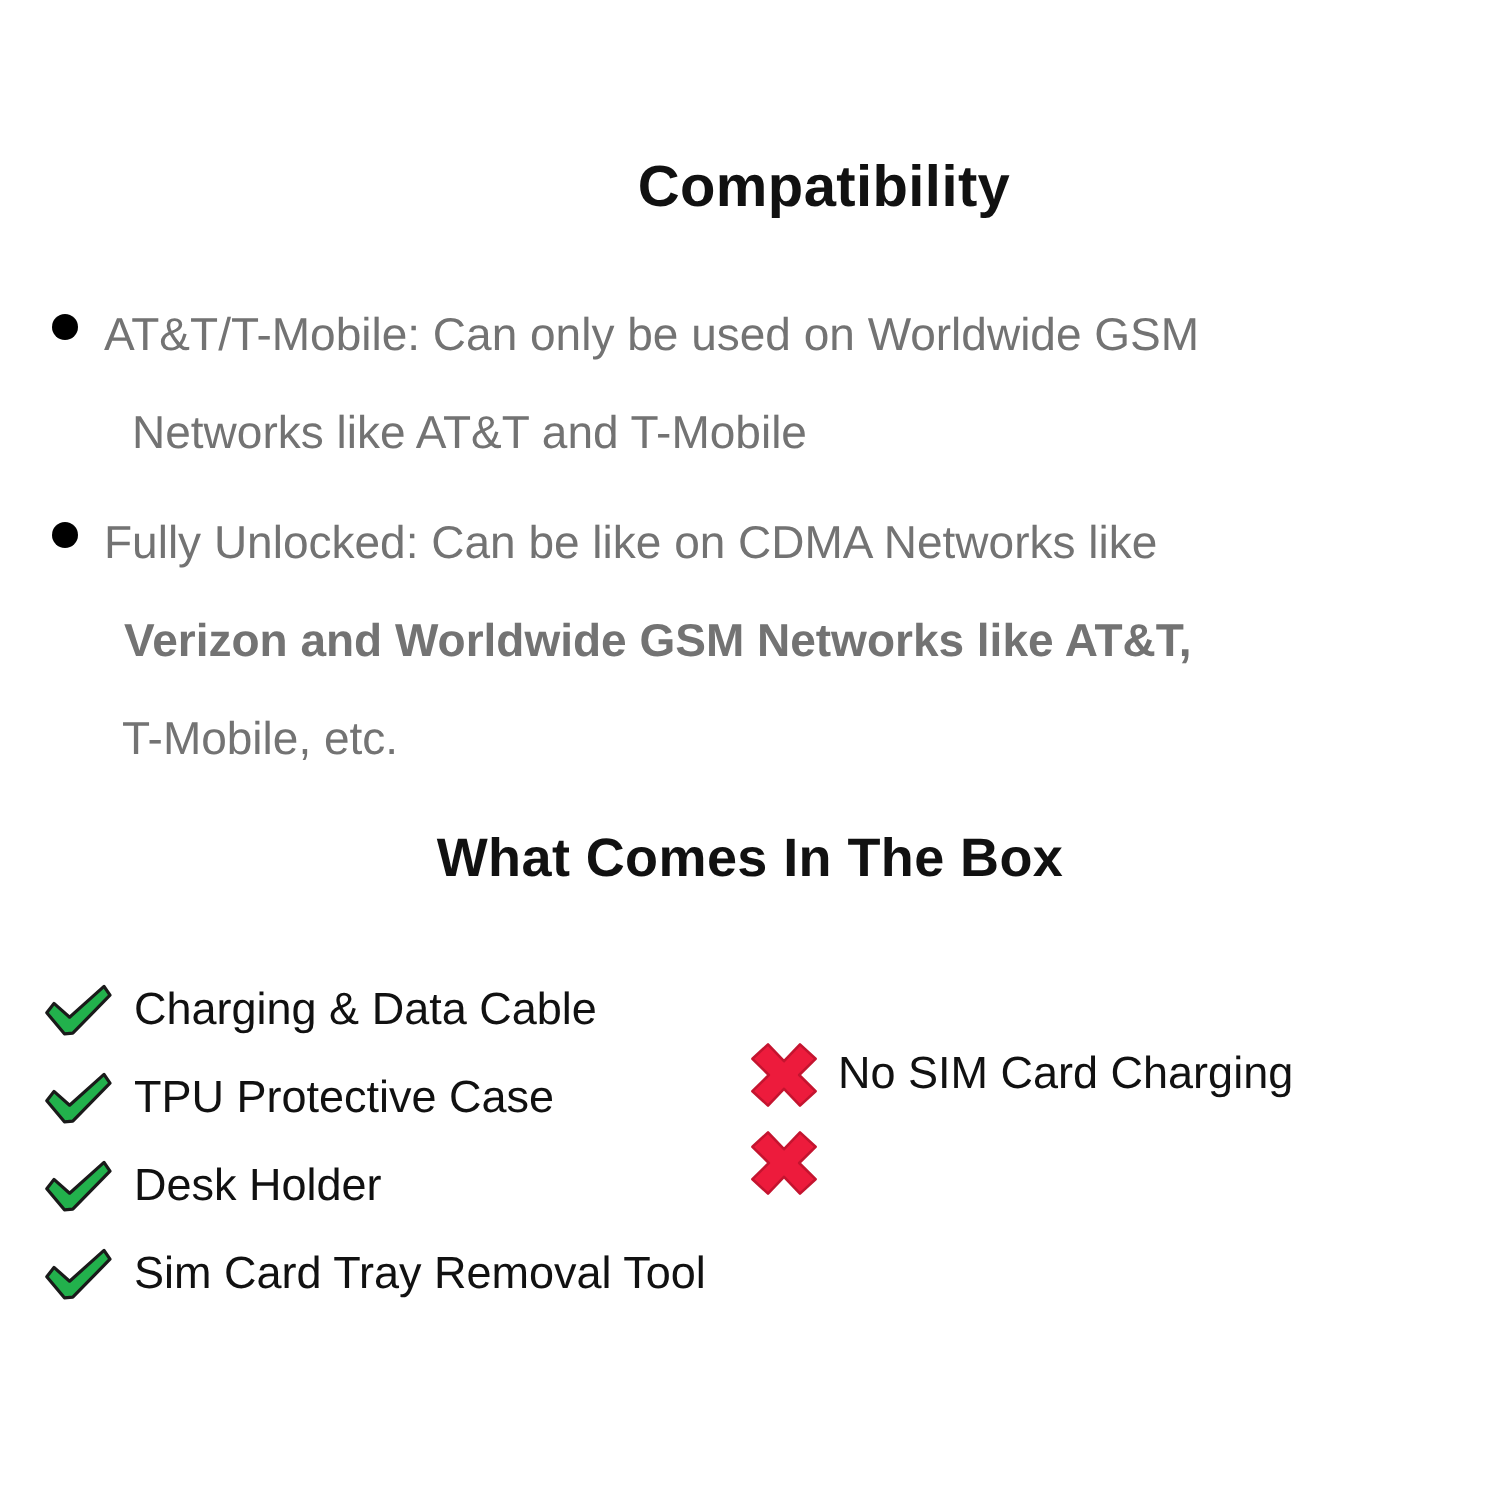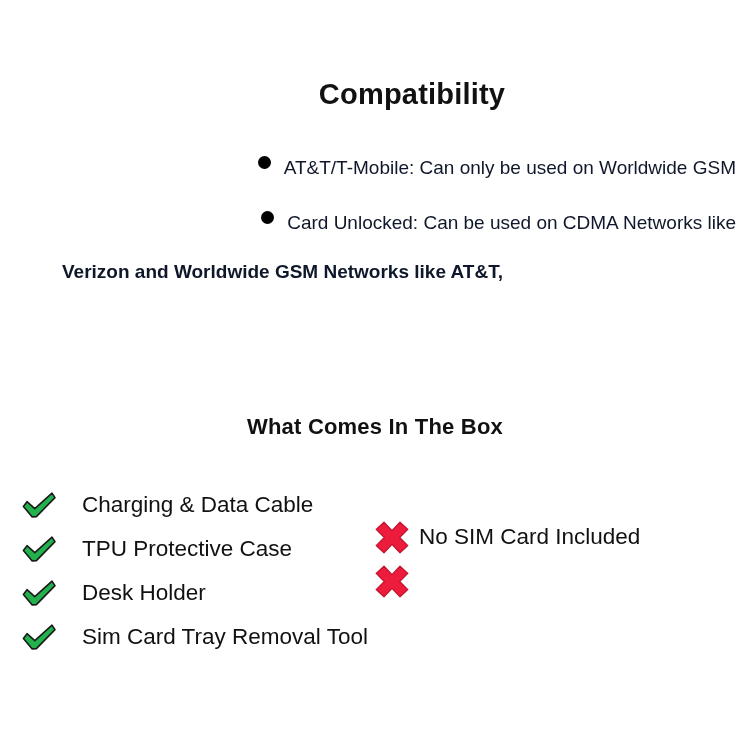--- a/index.html
+++ b/index.html
@@ -28,40 +28,39 @@
     color: #111111;
     letter-spacing: 0.2px;
   }
   #title-compatibility {
     top: 78px;
     font-size: 29px;
     padding-left: 37px;
   }
   #title-box {
     top: 414px;
-    font-size: 22px;
+    font-size: 27px;
   }
 
   
   .compat-block {
     position: absolute;
     top: 143px;
     left: 26px;
     width: 710px;
   }
   .compat-item {
     position: relative;
     margin-bottom: 6px;
   }
   .compat-line {
-    font-size: 19px;
+    font-size: 23px;
     line-height: 49px;
     white-space: nowrap;
-    color: #0f172a;
-    justify-content: flex-end;
+    color: #737373;
   }
   .compat-line.first {
     display: flex;
     align-items: baseline;
   }
   .bullet-dot {
     display: inline-block;
     width: 13px;
     height: 13px;
     border-radius: 50%;
@@ -90,21 +89,21 @@
   .box-row {
     display: flex;
     align-items: center;
     height: 44px;
   }
   .box-label {
     font-size: 22.5px;
     color: #111111;
     white-space: nowrap;
   }
-  #box-col-included .box-label { margin-left: 26px; }
+  #box-col-included .box-label { margin-left: 11px; }
   #box-col-excluded .box-label { margin-left: 10px; }
 
   .icon-check, .icon-cross {
     flex: none;
     display: block;
   }
   .icon-check { width: 34px; height: 30px; }
   .icon-cross { width: 34px; height: 33px; }
 </style>
 </head>
@@ -114,28 +113,30 @@
 
   <div class="section-title" id="title-compatibility">Compatibility</div>
 
   <div class="compat-block">
 
     <div class="compat-item">
       <div class="compat-line first">
         <span class="bullet-dot"></span>
         <span>AT&amp;T/T-Mobile: Can only be used on Worldwide GSM</span>
       </div>
+      <div class="compat-line cont-1">Networks like AT&amp;T and T-Mobile</div>
     </div>
 
     <div class="compat-item">
       <div class="compat-line first">
         <span class="bullet-dot"></span>
-        <span>Card Unlocked: Can be used on CDMA Networks like</span>
+        <span>Fully Unlocked: Can be like on CDMA Networks like</span>
       </div>
       <div class="compat-line cont-2">Verizon and Worldwide GSM Networks like AT&amp;T,</div>
+      <div class="compat-line cont-3">T-Mobile, etc.</div>
     </div>
 
   </div>
 
   <div class="section-title" id="title-box">What Comes In The Box</div>
 
   <div class="box-col" id="box-col-included">
 
     <div class="box-row">
       <svg class="icon-check" viewBox="0 0 34 30">
@@ -166,21 +167,21 @@
     </div>
 
   </div>
 
   <div class="box-col" id="box-col-excluded">
 
     <div class="box-row">
       <svg class="icon-cross" viewBox="0 0 34 33">
         <path d="M9.0 1.2 L17.0 9.6 L25.0 1.2 L32.8 8.4 L24.6 16.5 L32.8 24.6 L25.0 31.8 L17.0 23.4 L9.0 31.8 L1.2 24.6 L9.4 16.5 L1.2 8.4 Z" fill="#ed1b3c" stroke="#c4142f" stroke-width="1.3" stroke-linejoin="round"></path>
       </svg>
-      <span class="box-label">No SIM Card Included</span>
+      <span class="box-label">No SIM Card Charging</span>
     </div>
 
     <div class="box-row">
       <svg class="icon-cross" viewBox="0 0 34 33">
         <path d="M9.0 1.2 L17.0 9.6 L25.0 1.2 L32.8 8.4 L24.6 16.5 L32.8 24.6 L25.0 31.8 L17.0 23.4 L9.0 31.8 L1.2 24.6 L9.4 16.5 L1.2 8.4 Z" fill="#ed1b3c" stroke="#c4142f" stroke-width="1.3" stroke-linejoin="round"></path>
       </svg>
     </div>
 
   </div>
 

